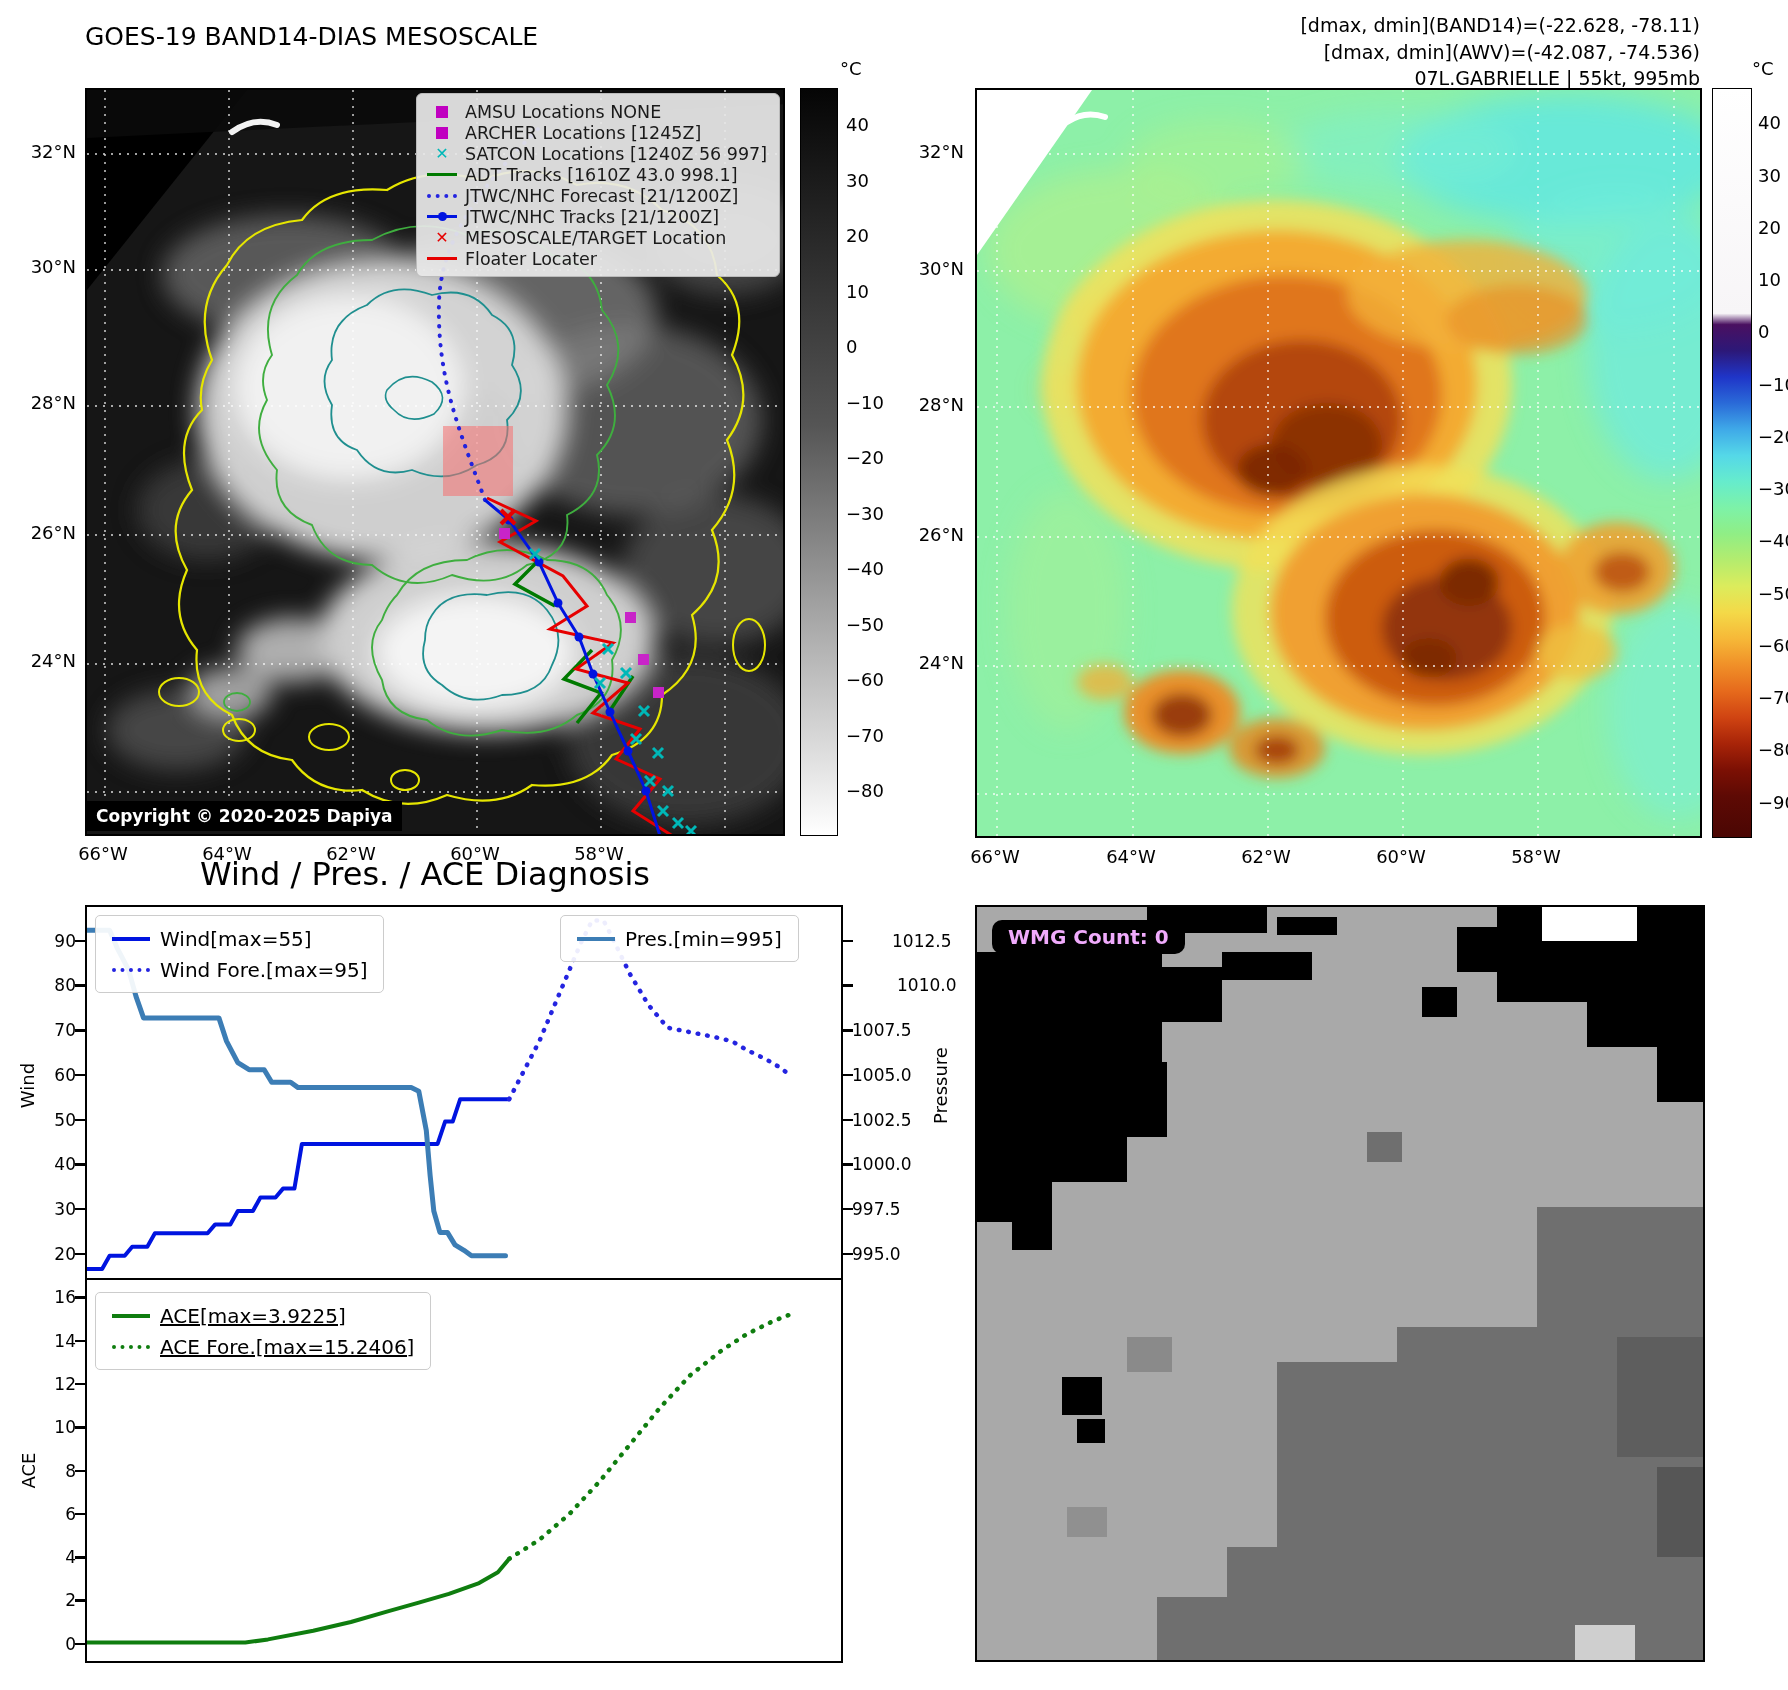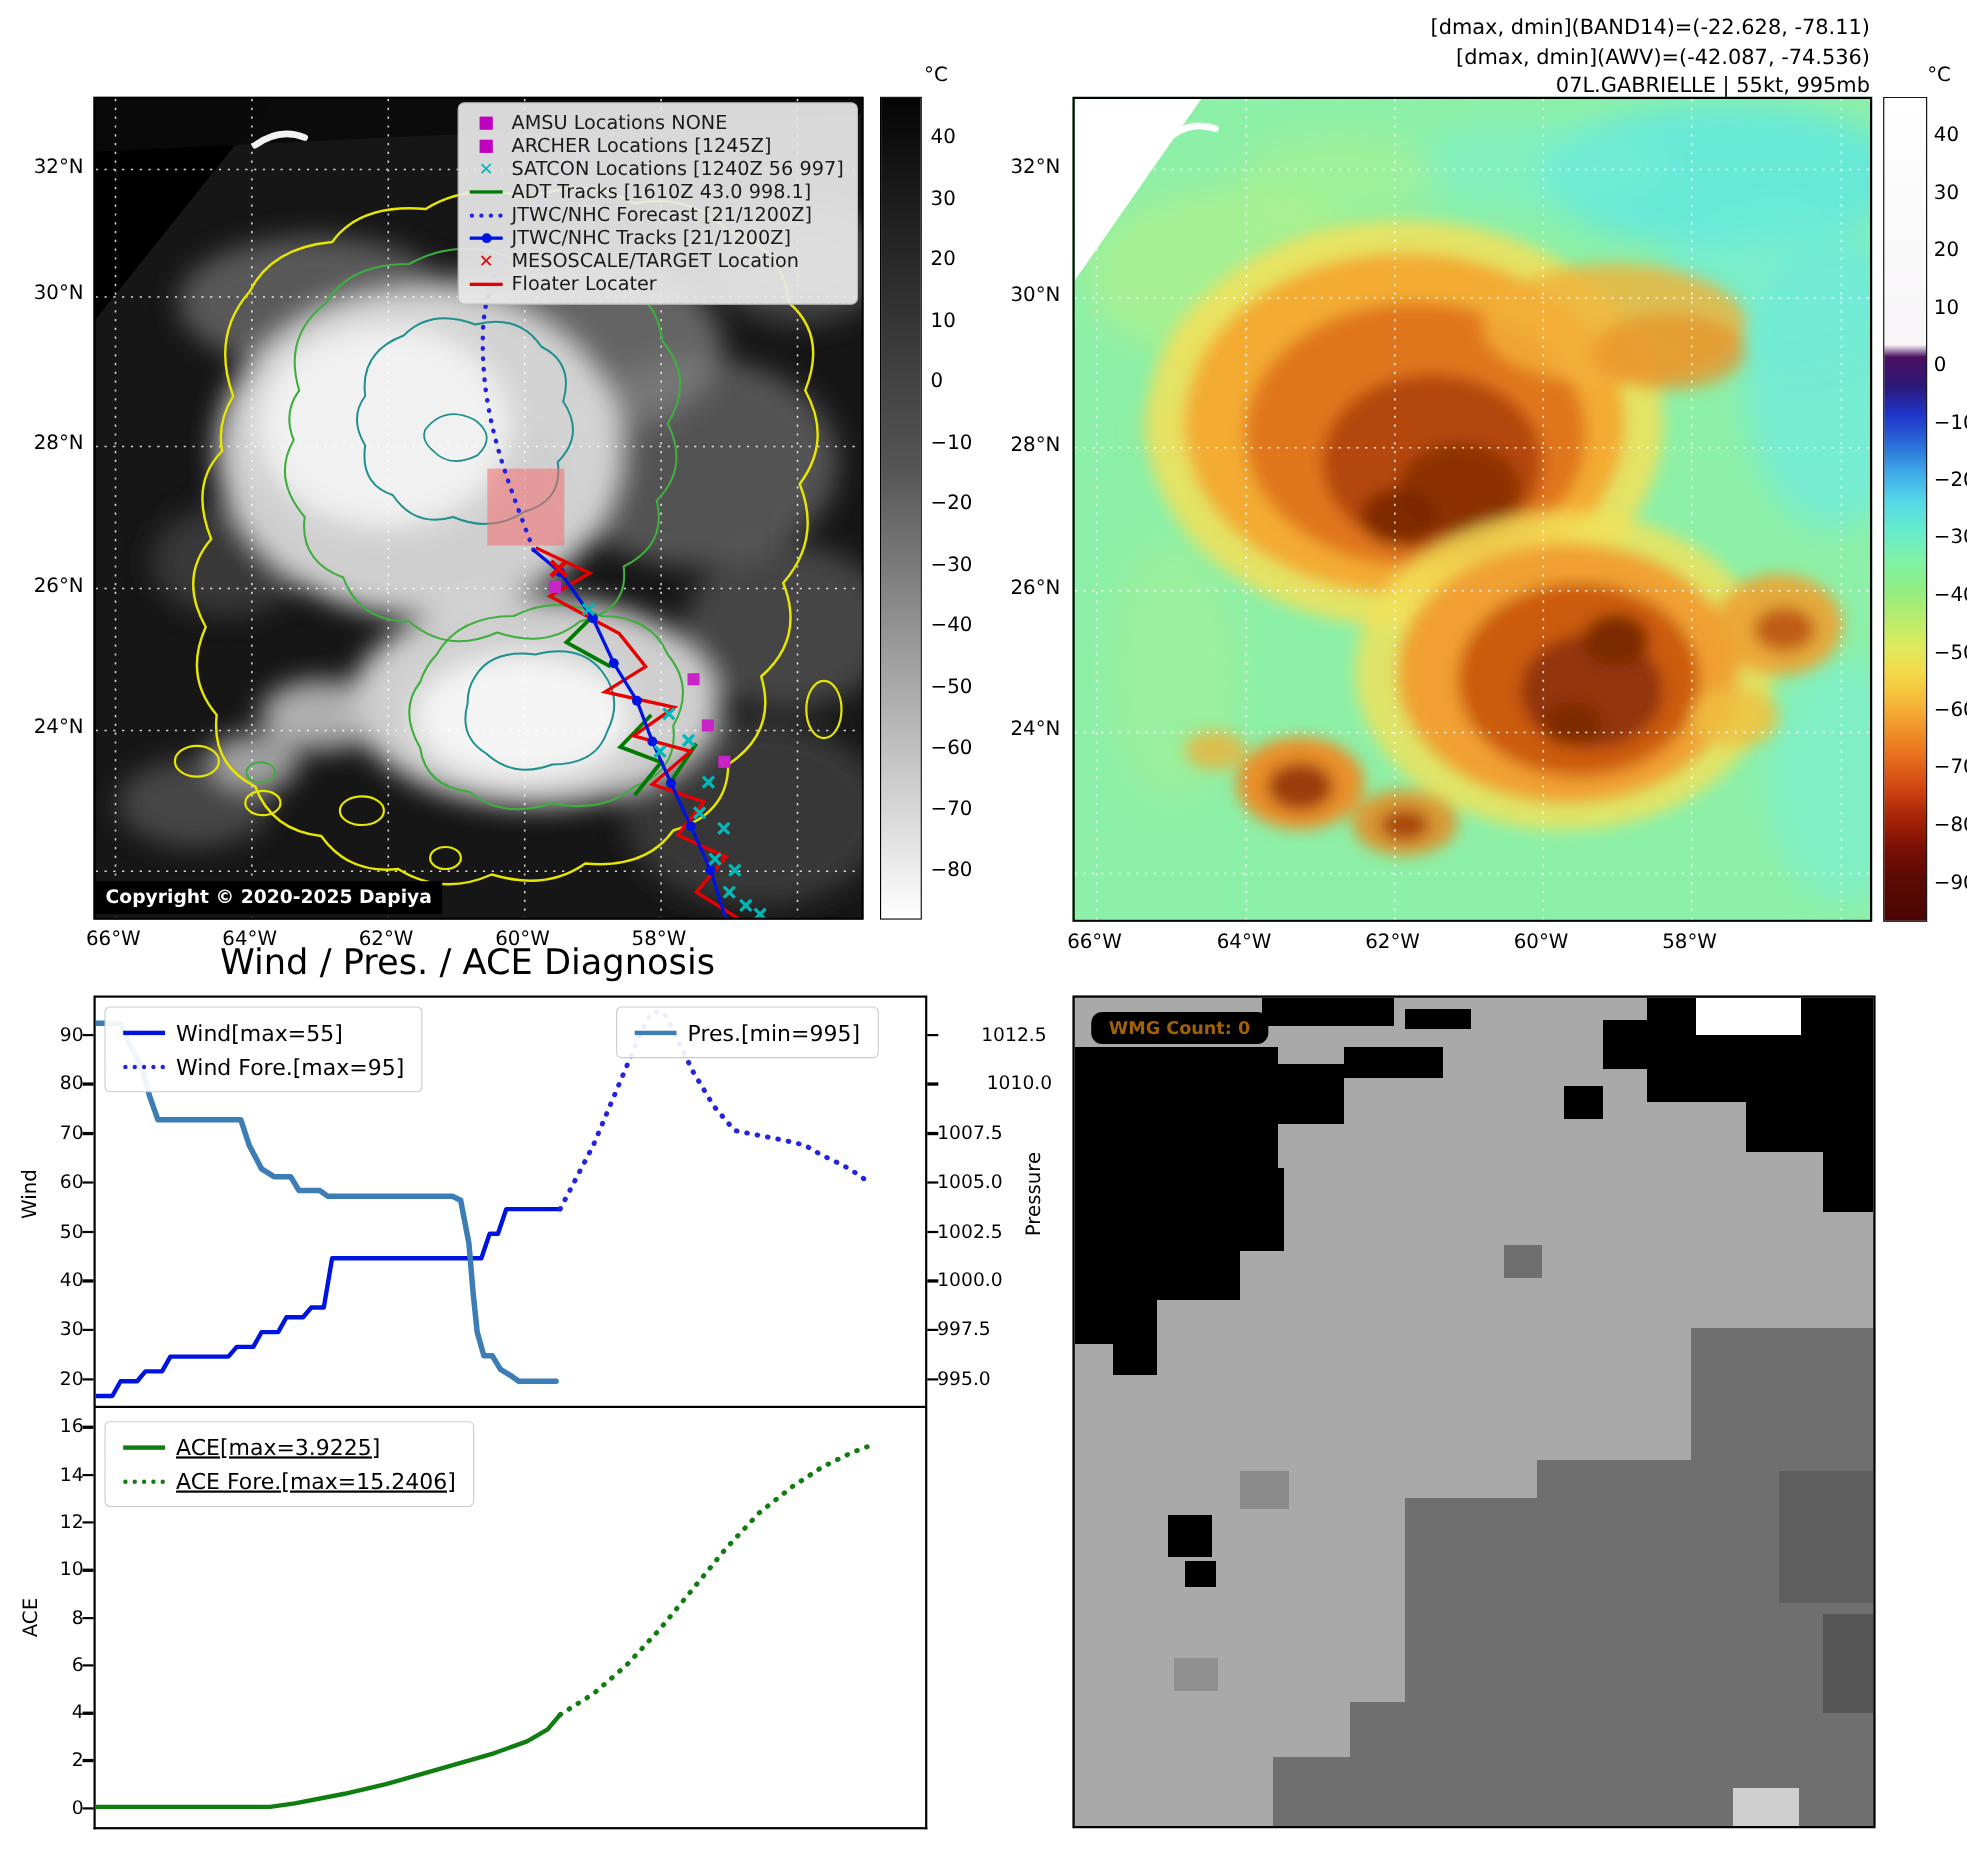--- a/index.html
+++ b/index.html
@@ -35,28 +35,29 @@
   .leg{position:absolute;background:rgba(255,255,255,.92);border:1.5px solid #ccc;
       border-radius:5px;padding:7px 16px;z-index:6;text-align:center;}
   .legrow{display:flex;align-items:center;height:31px;}
   .legsamp{width:38px;flex:0 0 38px;border-top:4.5px solid;}
   .legsamp.dotted{border-top-style:dotted;}
   .leglab{font-size:20px;padding-left:10px;white-space:nowrap;}
   .ctick{position:absolute;font-size:17px;white-space:nowrap;}
   .tright{text-align:right;}
   .tmark{position:absolute;width:10px;height:2.5px;background:#000;}
   .ylab{position:absolute;font-size:18px;transform:rotate(-90deg);transform-origin:center;white-space:nowrap;text-align:center;}
-  .wmg-label{position:absolute;left:15px;top:13px;background:#000;color:#a16207;font-weight:bold;
-      font-size:16px;padding:5px 16px;border-radius:10px;z-index:4;}
+  .wmg-label{position:absolute;left:15px;top:13px;background:#000;color:#f0abfc;font-weight:bold;
+      font-size:20px;padding:5px 16px;border-radius:10px;z-index:4;}
   svg{display:block;}
 </style>
 </head>
 <body>
 
 <div class="abs panel-title" style="left:85px;top:20px;">
+  <div>GOES-19 BAND14-DIAS MESOSCALE</div>
 </div>
 
 <div class="map" style="left:85px;top:88px;width:700px;height:748px;">
   <svg viewBox="0 0 700 748" width="700" height="748">
     <defs>
       <filter id="b12" x="-40%" y="-40%" width="180%" height="180%">
           <feGaussianBlur stdDeviation="12"></feGaussianBlur>
         </filter>
       <filter id="b6" x="-40%" y="-40%" width="180%" height="180%">
           <feGaussianBlur stdDeviation="6"></feGaussianBlur>

